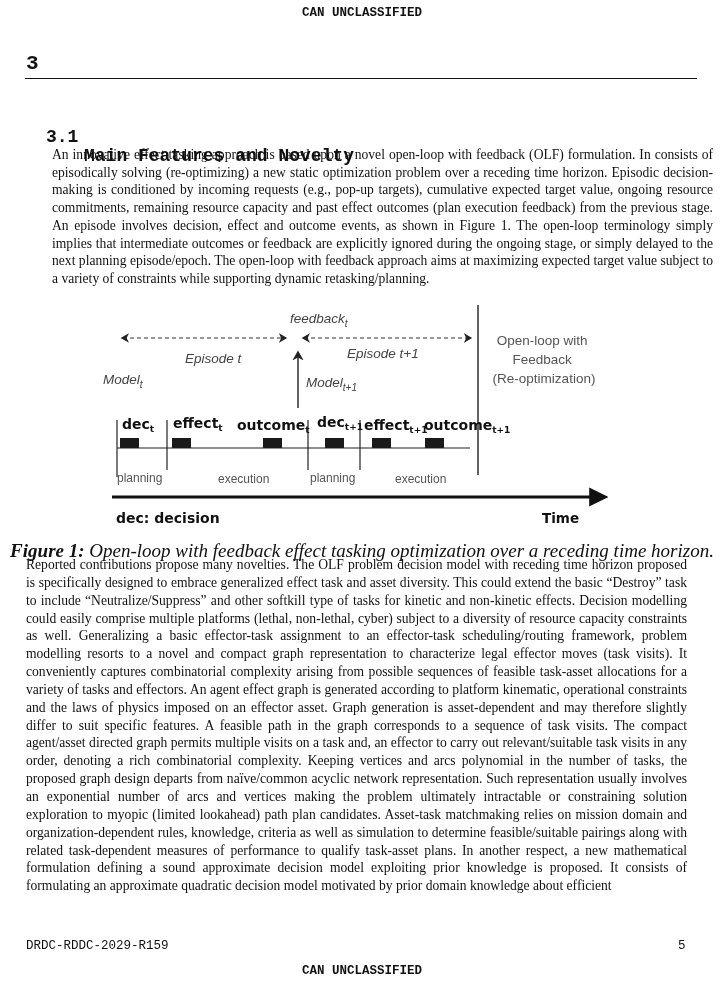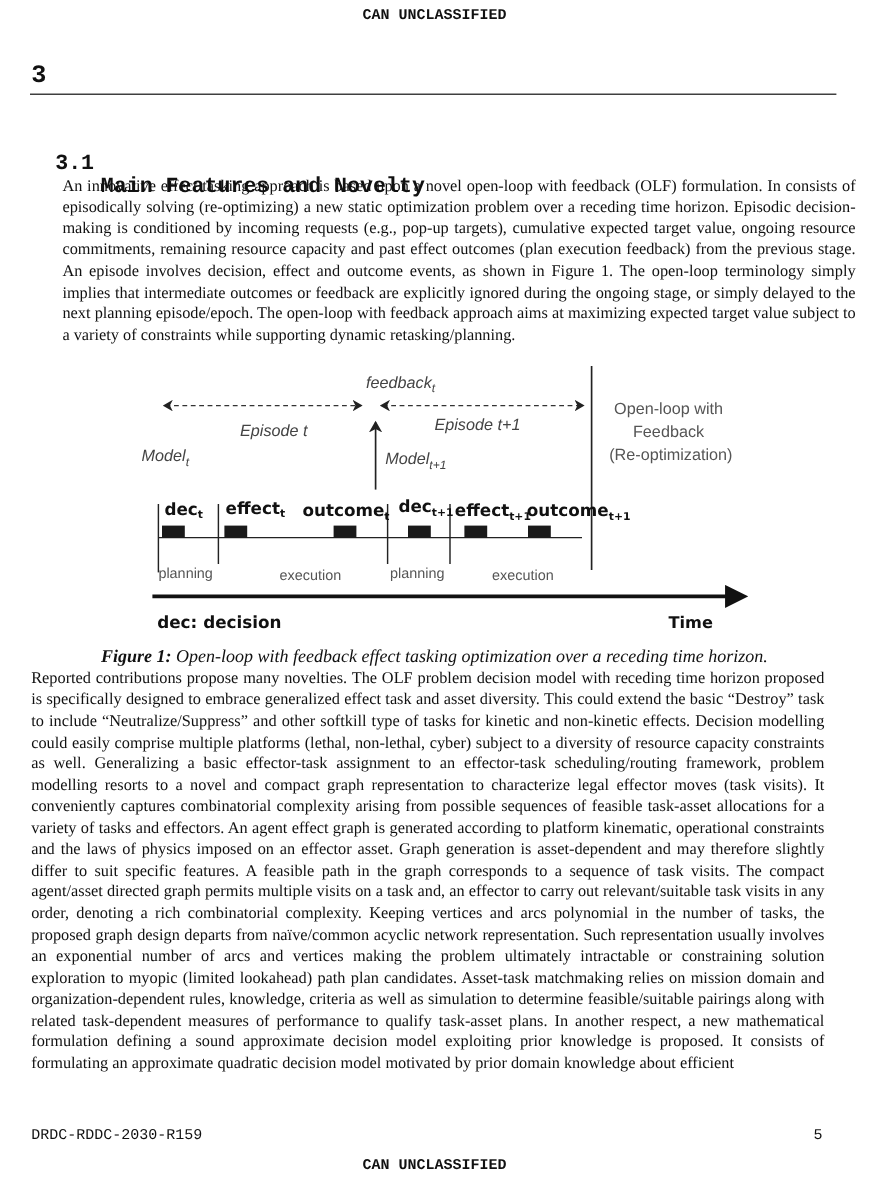--- a/index.html
+++ b/index.html
@@ -11,22 +11,22 @@
   #classif-bottom { top: 964px; }
   .h1 { position: absolute; left: 25px; top: 50px; width: 672px; height: 28px; border-bottom: 1.3px solid #111; font-size: 21px; font-weight: bold; }
   .h1 .num { position: absolute; left: 1px; top: 2px; }
   .h1 .txt { position: absolute; left: 49px; top: 2px; }
   .h2 { position: absolute; left: 25px; top: 111px; font-size: 18px; font-weight: bold; }
   .h2 .num { position: absolute; left: 1px; top: 16px; margin-left: 20px; }
   .h2 .txt { position: absolute; left: 59px; top: 0; white-space: nowrap; margin-top: 35px; }
   .para { position: absolute; left: 26px; width: 661px; font-size: 13.6px; line-height: 17.7px; text-align: justify; }
   #para1 { top: 146px; margin-left: 26px; }
   #para2 { top: 556px; line-height: 17.85px; }
-  .figure { position: absolute; left: 105px; top: 300px; width: 540px; height: 235px; }
-  .caption { position: absolute; left: 0; width: 724px; top: 540px; text-align: center; font-size: 15px; font-style: italic; }
+  .figure { position: absolute; left: 90px; top: 300px; width: 540px; height: 235px; }
+  .caption { position: absolute; left: 0; width: 724px; top: 540px; text-align: center; font-size: 19px; font-style: italic; }
   .caption b { font-weight: bold; }
   .footer-left { position: absolute; left: 26px; top: 939px; font-size: 12.5px; }
   .footer-right { position: absolute; left: 678px; top: 939px; font-size: 12.5px; }
 </style>
 </head>
 <body>
 
 <div id="classif-top" class="classif sans">CAN UNCLASSIFIED</div>
 
 <div class="h1 sans">
@@ -109,16 +109,16 @@
 
     <text x="26" y="223" font-family="DejaVu Sans, sans-serif" font-size="14" font-weight="bold" fill="#111">dec: decision</text>
     <text x="452" y="223" font-family="DejaVu Sans, sans-serif" font-size="13.5" font-weight="bold" fill="#111">Time</text>
   </svg>
 </div>
 
 <div class="caption serif"><b>Figure 1:</b><span> Open-loop with feedback effect tasking optimization over a receding time horizon.</span></div>
 
 <div id="para2" class="para serif">Reported contributions propose many novelties. The OLF problem decision model with receding time horizon proposed is specifically designed to embrace generalized effect task and asset diversity. This could extend the basic “Destroy” task to include “Neutralize/Suppress” and other softkill type of tasks for kinetic and non-kinetic effects. Decision modelling could easily comprise multiple platforms (lethal, non-lethal, cyber) subject to a diversity of resource capacity constraints as well. Generalizing a basic effector-task assignment to an effector-task scheduling/routing framework, problem modelling resorts to a novel and compact graph representation to characterize legal effector moves (task visits). It conveniently captures combinatorial complexity arising from possible sequences of feasible task-asset allocations for a variety of tasks and effectors. An agent effect graph is generated according to platform kinematic, operational constraints and the laws of physics imposed on an effector asset. Graph generation is asset-dependent and may therefore slightly differ to suit specific features. A feasible path in the graph corresponds to a sequence of task visits. The compact agent/asset directed graph permits multiple visits on a task and, an effector to carry out relevant/suitable task visits in any order, denoting a rich combinatorial complexity. Keeping vertices and arcs polynomial in the number of tasks, the proposed graph design departs from naïve/common acyclic network representation. Such representation usually involves an exponential number of arcs and vertices making the problem ultimately intractable or constraining solution exploration to myopic (limited lookahead) path plan candidates. Asset-task matchmaking relies on mission domain and organization-dependent rules, knowledge, criteria as well as simulation to determine feasible/suitable pairings along with related task-dependent measures of performance to qualify task-asset plans. In another respect, a new mathematical formulation defining a sound approximate decision model exploiting prior knowledge is proposed. It consists of formulating an approximate quadratic decision model motivated by prior domain knowledge about efficient</div>
 
-<div class="footer-left sans">DRDC-RDDC-2030-R159</div>
+<div class="footer-left sans">DRDC-RDDC-2029-R159</div>
 <div class="footer-right sans">5</div>
 
 <div id="classif-bottom" class="classif sans">CAN UNCLASSIFIED</div>
 
 </body></html>

